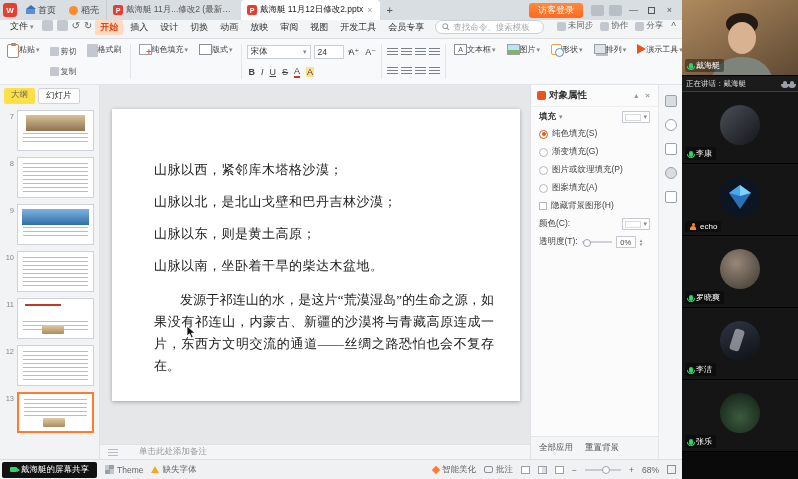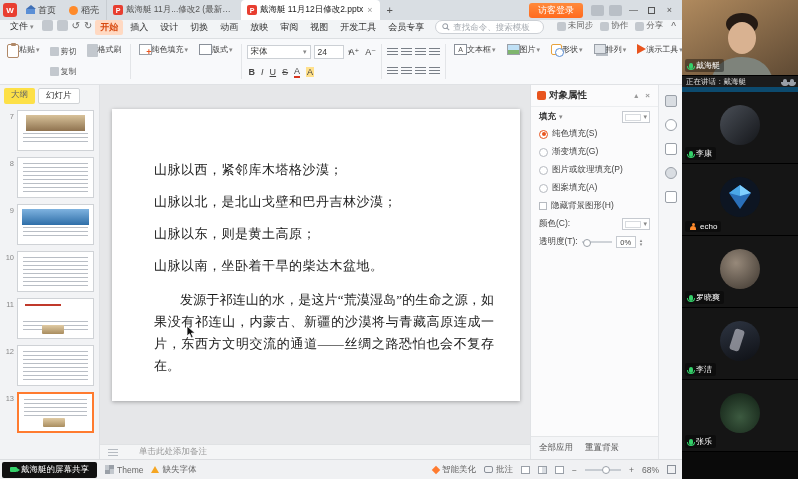--- a/index.html
+++ b/index.html
@@ -143,21 +143,21 @@
 .fsc{width:9px;height:9px;border:1px solid #8a9099}
 
 
 .meet{position:absolute;right:0;top:0;width:116px;height:479px;background:#0a0a0a;display:flex;flex-direction:column;color:#fff}
 .video-main{height:76px;position:relative;background:linear-gradient(150deg,#b08a5e,#5f4a34);overflow:hidden;border-bottom:1px solid #000}
 .nameplate{position:absolute;left:3px;bottom:3px;display:flex;align-items:center;gap:3px;font-size:8px;color:#fff;background:rgba(0,0,0,.38);padding:1px 4px;border-radius:2px}
 .mic{width:4px;height:6px;background:#35d06a;border-radius:2px;position:relative;flex:0 0 auto}
 .mic:after{content:"";position:absolute;left:-2px;top:3px;width:6px;height:3px;border:1px solid #35d06a;border-top:none;border-radius:0 0 4px 4px}
 .mic.gray,.mic.gray:after{background:#9aa0a8;border-color:#9aa0a8}
 .mic.gray{background:#9aa0a8}
-.speaking{height:16px;display:flex;align-items:center;font-size:7.5px;color:#ddd;background:#1b1b1b;padding:0 4px;gap:3px;border-bottom:5px solid #0c4a6e}
+.speaking{height:16px;display:flex;align-items:center;font-size:7.5px;color:#ddd;background:#1b1b1b;padding:0 4px;gap:3px;border-bottom:1px solid #0c4a6e}
 .speak-spacer{flex:1}
 .tile{height:72px;position:relative;background:#151515;border-bottom:1px solid #000}
 .avatar{position:absolute;left:50%;top:46%;transform:translate(-50%,-50%);width:40px;height:40px;border-radius:50%;overflow:hidden}
 .av-likang{background:linear-gradient(135deg,#4a4f57,#14161a)}
 .av-echo{background:#0d1522;display:flex;align-items:center;justify-content:center}
 .av-luo{background:radial-gradient(circle at 40% 35%,#97897a,#3c352e)}
 .av-lijie{background:linear-gradient(160deg,#2e3542,#0e1015)}
 .av-lijie:after{content:"";position:absolute;left:12px;top:8px;width:10px;height:22px;background:rgba(220,220,230,.55);border-radius:3px;transform:rotate(18deg)}
 .av-zhangle{background:radial-gradient(circle at 50% 60%,#3c5a40,#0f1c12)}
 .pic-person{width:8px;height:8px;position:relative;flex:0 0 auto}

